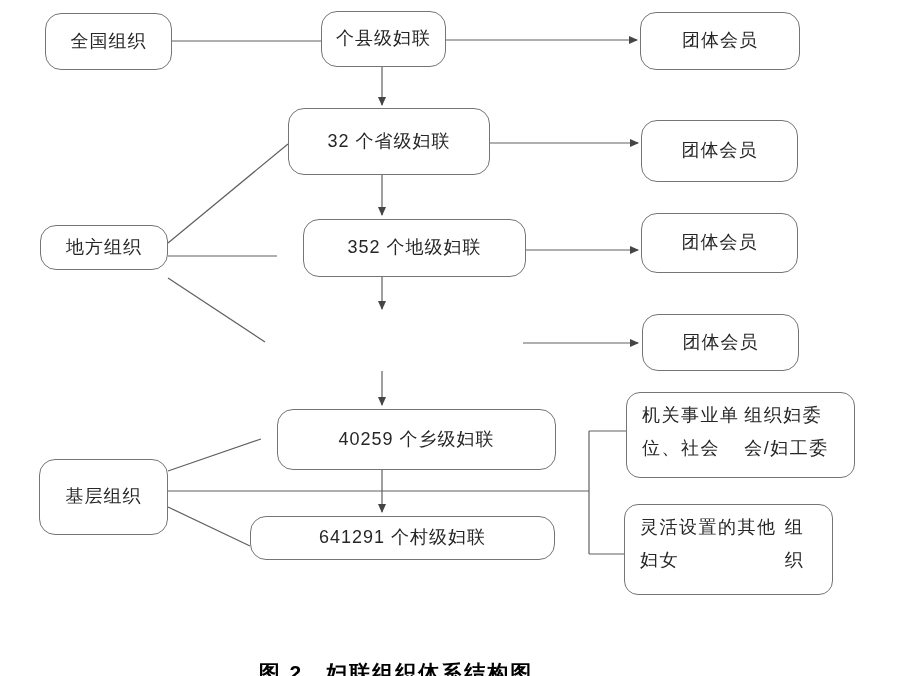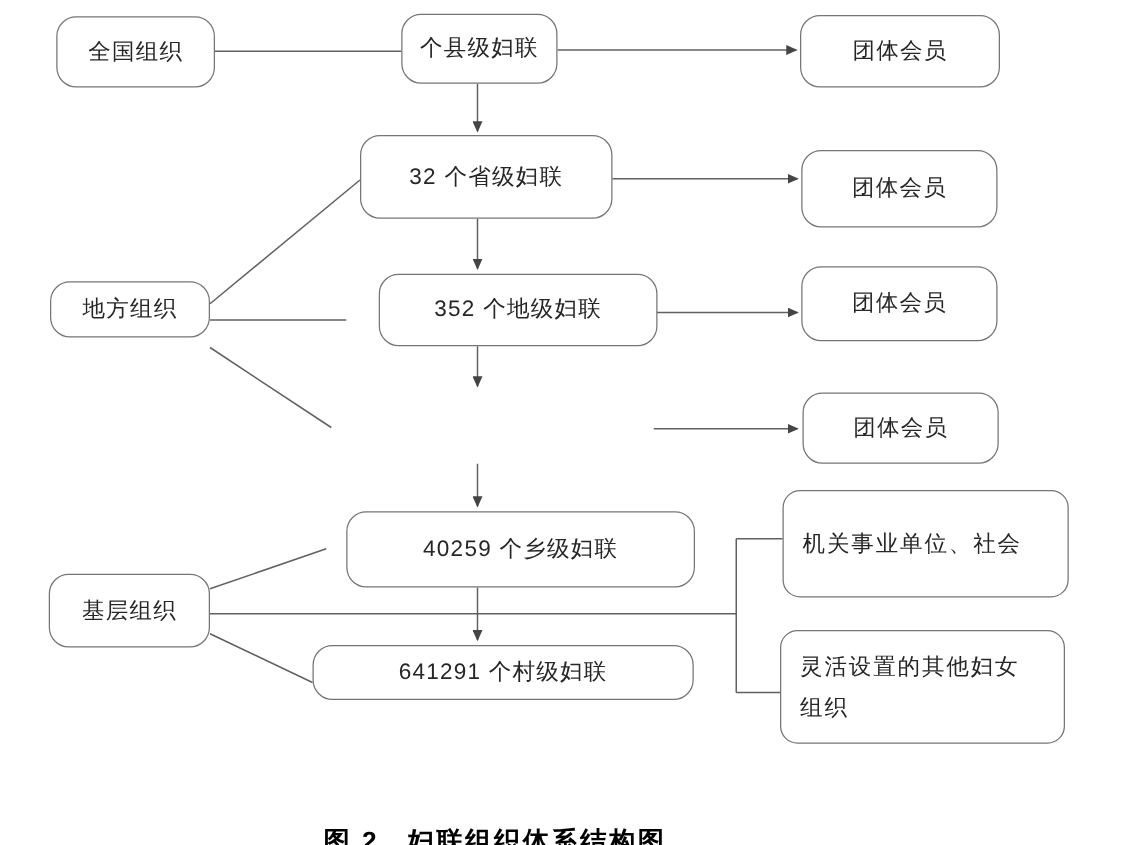--- a/index.html
+++ b/index.html
@@ -30,21 +30,21 @@
     align-items: center;
     justify-content: center;
     font-size: 18px;
     color: #262626;
     letter-spacing: 1px;
     line-height: 1.2;
     white-space: nowrap;
   }
 
   .node.multiline {
-    flex-direction: column;
+    flex-direction: row;
     align-items: flex-start;
     justify-content: center;
     padding: 6px 15px;
     border-radius: 14px;
     line-height: 33px;
     letter-spacing: 1.5px;
     white-space: normal;
   }
   .node.multiline span { display: block; }
 
@@ -93,21 +93,21 @@
       <line x1="523" y1="343" x2="638" y2="343" marker-end="url(#arrow)"></line>
       <line x1="382" y1="371" x2="382" y2="405" marker-end="url(#arrow)"></line>
       <line x1="382" y1="470" x2="382" y2="512" marker-end="url(#arrow)"></line>
     </g>
   </svg>
 
   <div class="node" style="left:45px; top:13px; width:127px; height:57px;">全国组织</div>
 
   <div class="node" style="left:40px; top:225px; width:128px; height:45px;">地方组织</div>
 
-  <div class="node" style="left:39px; top:459px; width:129px; height:59px;">基层组织</div>
+  <div class="node" style="left:39px; top:459px; width:129px; height:76px;">基层组织</div>
 
   <div class="node" style="left:321px; top:11px; width:125px; height:56px;">个县级妇联</div>
 
   <div class="node" style="left:288px; top:108px; width:202px; height:67px;">32 个省级妇联</div>
 
   <div class="node" style="left:277px; top:219px; width:223px; height:58px;margin-left:26px;">352 个地级妇联</div>
 
 
   <div class="node" style="left:277px; top:409px; width:279px; height:61px;">40259 个乡级妇联</div>
 
@@ -116,22 +116,23 @@
   <div class="node" style="left:640px; top:12px; width:160px; height:58px;">团体会员</div>
 
   <div class="node" style="left:641px; top:120px; width:157px; height:62px;">团体会员</div>
 
   <div class="node" style="left:641px; top:213px; width:157px; height:60px;">团体会员</div>
 
   <div class="node" style="left:642px; top:314px; width:157px; height:57px;">团体会员</div>
 
   <div class="node multiline" style="left:626px; top:392px; width:229px; height:86px;">
     <span>机关事业单位、社会</span>
+    <span>组织妇委会/妇工委</span>
   </div>
 
-  <div class="node multiline" style="left:624px; top:504px; width:228px; height:91px;">
+  <div class="node multiline" style="left:624px; top:504px; width:209px; height:91px;">
     <span>灵活设置的其他妇女</span>
     <span>组织</span>
   </div>
 
   <div class="caption">图 2　妇联组织体系结构图</div>
 
 </div>
 
 </body></html>

